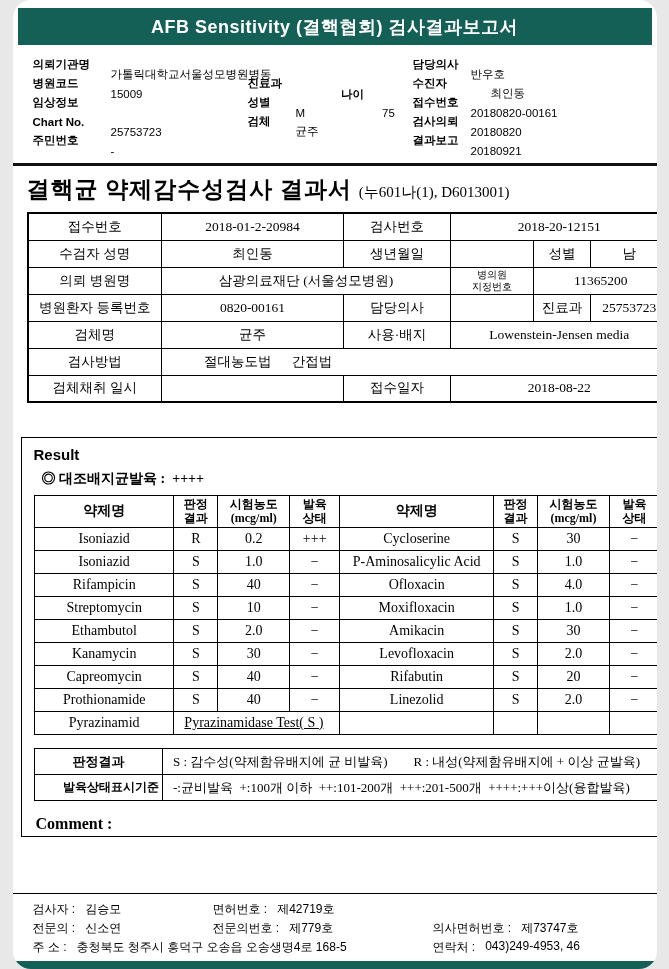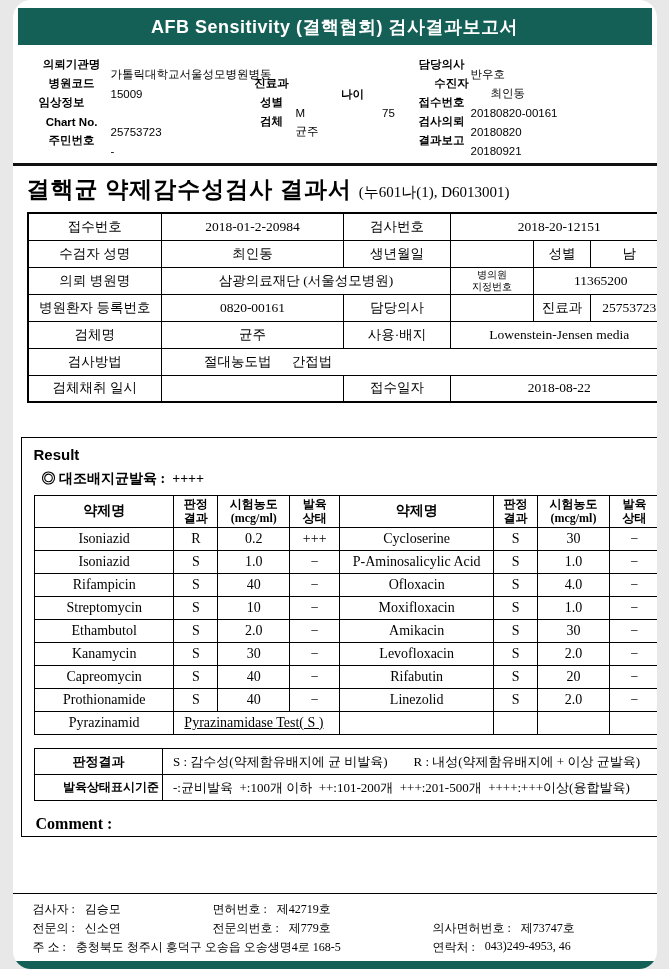--- a/index.html
+++ b/index.html
@@ -9,21 +9,21 @@
 
   
   .banner { position:absolute; left:5px; right:5px; top:8px; height:37px;
             background:#156056; color:#fff; display:flex; align-items:center; justify-content:center;
             font-weight:bold; font-size:18px; letter-spacing:0.5px; }
 
   
   .info-grid { position:absolute; top:55px; left:20px; right:8px;
                display:grid; grid-template-columns:215px 165px 1fr; grid-auto-rows:19px;
                font-size:11.5px; }
-  .icell { display:flex; align-items:center; white-space:nowrap; overflow:visible;text-align:center; }
+  .icell { display:flex; align-items:center; white-space:nowrap; overflow:visible; }
   .ilabel { font-weight:bold; }
   .ilabel.w78 { width:78px; flex:none; }
   .ilabel.w48 { width:48px; flex:none; }
   .ilabel.w58 { width:58px; flex:none; }
   .ival { font-weight:normal;margin-top:20px; }
   .age-group { margin-left:36px; display:flex; }
 
   .thick-rule { position:absolute; top:163px; left:0; right:0; border-top:3px solid #111; }
 
   
@@ -61,21 +61,21 @@
   .legend-label { text-align:center; font-weight:bold; width:128px; }
   .legend-label.small { font-size:12px;padding-left:25px; }
   .legend-text { padding-left:10px; white-space:pre; }
 
   .comment-line { margin:14px 0 0 2px; font-family:"Liberation Serif", serif;
                   font-weight:bold; font-size:16px; }
 
   
   .footer-rule { position:absolute; top:893px; left:0; right:0; border-top:1px solid #000; }
   .footer { position:absolute; top:900px; left:20px; right:8px; font-size:12px; }
-  .frow { display:flex; height:19px; align-items:center; white-space:nowrap;font-family:Liberation Serif, serif; }
+  .frow { display:flex; height:19px; align-items:center; white-space:nowrap; }
   .fpair { display:inline-flex; }
   .fpair .flabel { margin-right:10px; }
   .fp-w180 { width:180px; flex:none; }
   .fp-w220 { width:220px; flex:none; }
   .fp-w400 { width:400px; flex:none; }
 
   .bottom-bar { position:absolute; left:0; right:0; bottom:0; height:8px; background:#156056; }
 </style>
 </head>
 <body>

